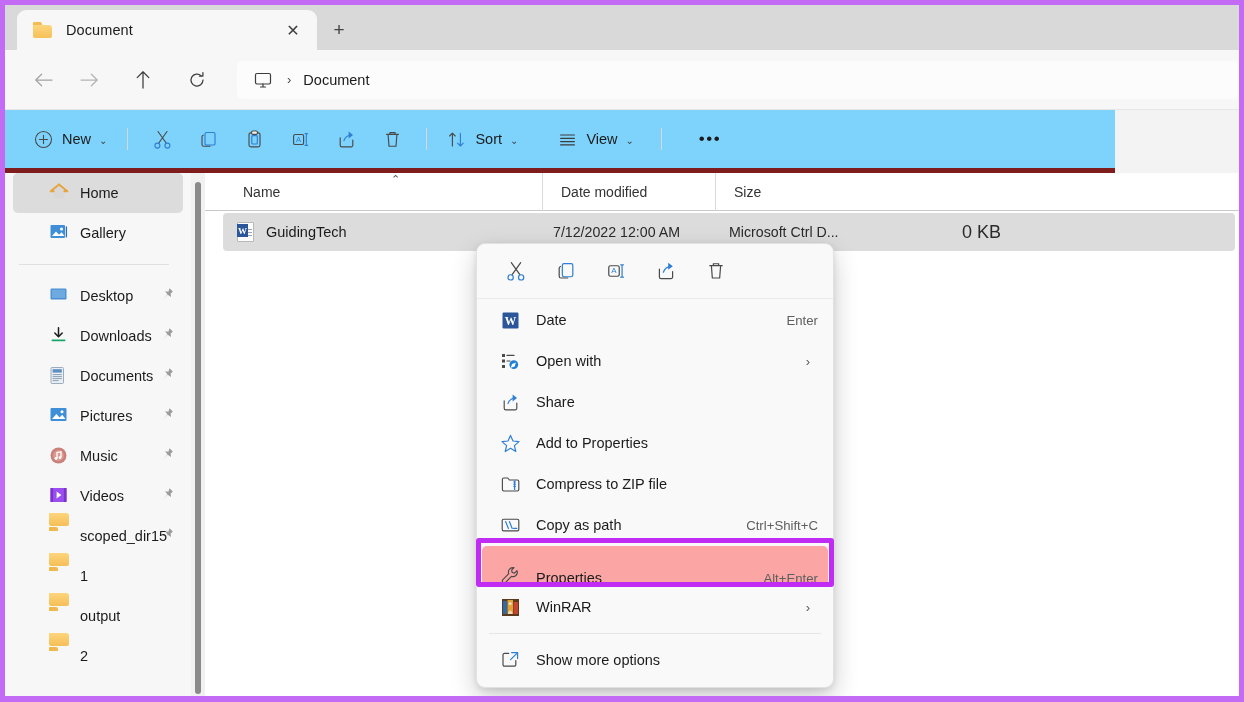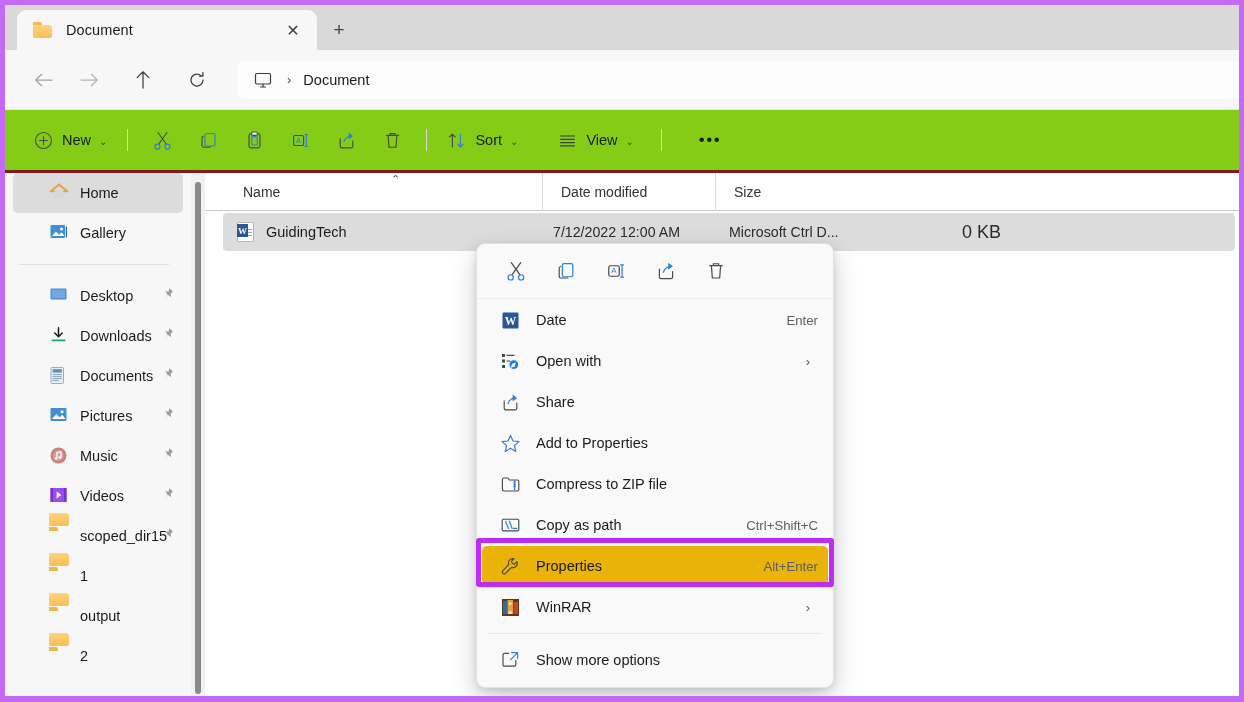--- a/index.html
+++ b/index.html
@@ -96,24 +96,24 @@
   #addr-monitor-icon { width: 20px; height: 18px; flex: none; }
   #addr-chevron {
     margin: 0 12px 0 14px; color: #4a4a4a; font-size: 13px;
     line-height: 1;
   }
   #addr-crumb { font-size: 14.5px; color: #1b1b1b; }
 
   
   #toolbar {
     position: absolute; left: 0; top: 105px;
-    width: 1234px; height: 63px;
-    background: #84cc16;
+    width: 1110px; height: 63px;
+    background: #7dd3fc;
     display: flex; align-items: center;
-    border-bottom: 3px solid #7f1d1d;
+    border-bottom: 5px solid #7f1d1d;
   }
   .tb-item {
     height: 36px; display: flex; align-items: center;
     padding: 0 9px; border-radius: 5px; cursor: pointer;
     color: #1b1b1b; font-size: 14.5px;
     white-space: nowrap;
   }
   .tb-item .lbl { margin-left: 9px; }
   .tb-item .caret {
     margin-left: 8px; font-size: 10px; color: #444;
@@ -301,21 +301,22 @@
     font-size: 13.2px; color: #5e5e5e;
   }
   .cm-row .csub {
     position: absolute; right: 18px;
     font-size: 13px; color: #5b5b5b;
   }
   .cm-divider { height: 1px; background: #e6e6e6; margin: 6px 12px; }
 
   
   #cm-properties {
-    background: #eab308;
+    background: #fca5a5;
+    align-items: flex-end;
   }
   #prop-highlight {
     position: absolute; left: 471px; top: 533px;
     width: 358px; height: 49px;
     border: 5px solid #c02cf3;
     border-radius: 3px;
     pointer-events: none;
   }
 </style>
 </head>

